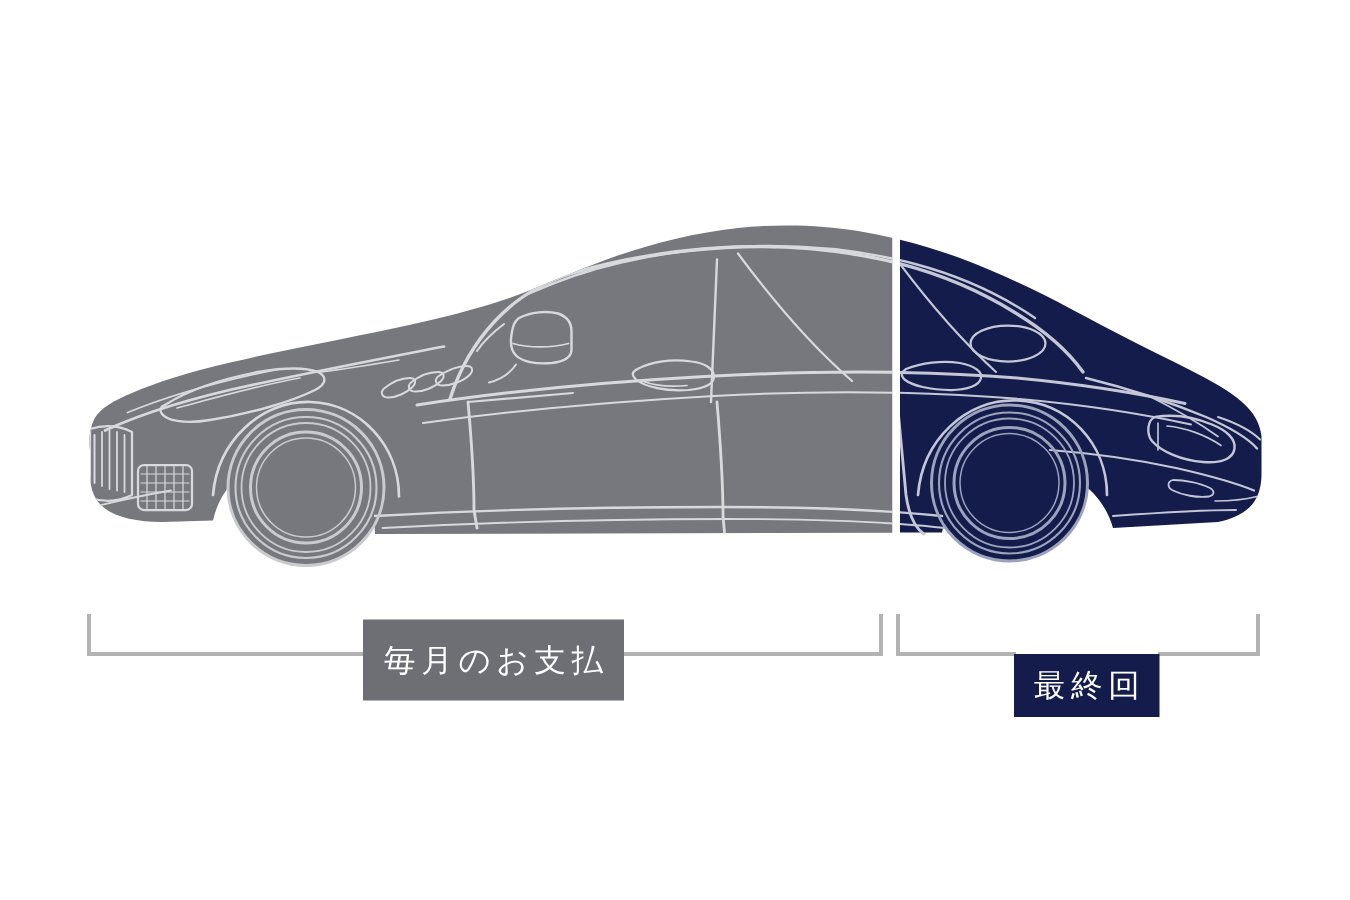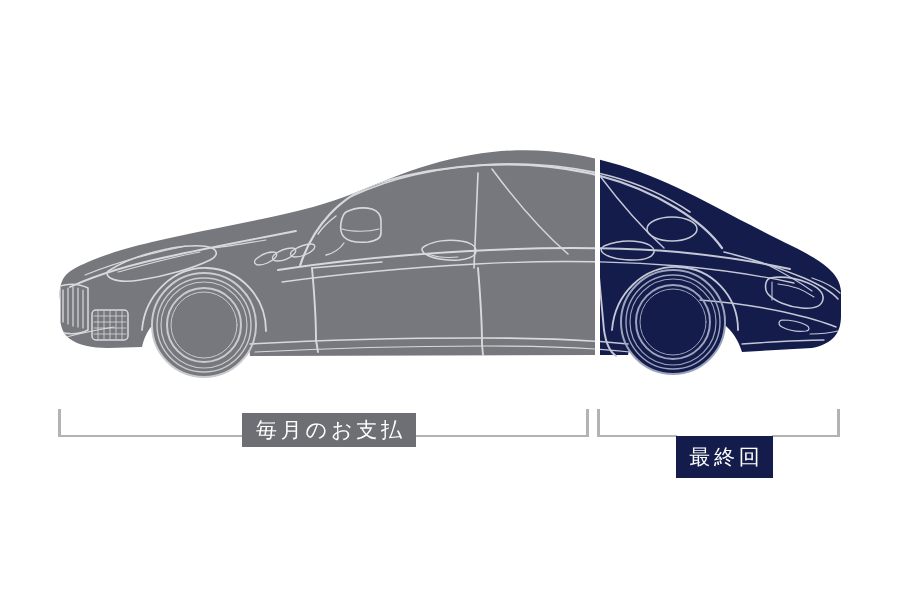--- a/index.html
+++ b/index.html
@@ -35,21 +35,21 @@
     letter-spacing: 0.18em;
     text-indent: 0.18em;
     white-space: nowrap;
     font-weight: 400;
     z-index: 5;
   }
   #badge-monthly {
     left: 242px;
     top: 413px;
     width: 174px;
-    height: 34px;
+    height: 54px;
     background: #6d6f75;
     font-size: 21px;
   }
   #badge-final {
     left: 676px;
     top: 436px;
     width: 97px;
     height: 42px;
     background: #141c4b;
     font-size: 21px;

